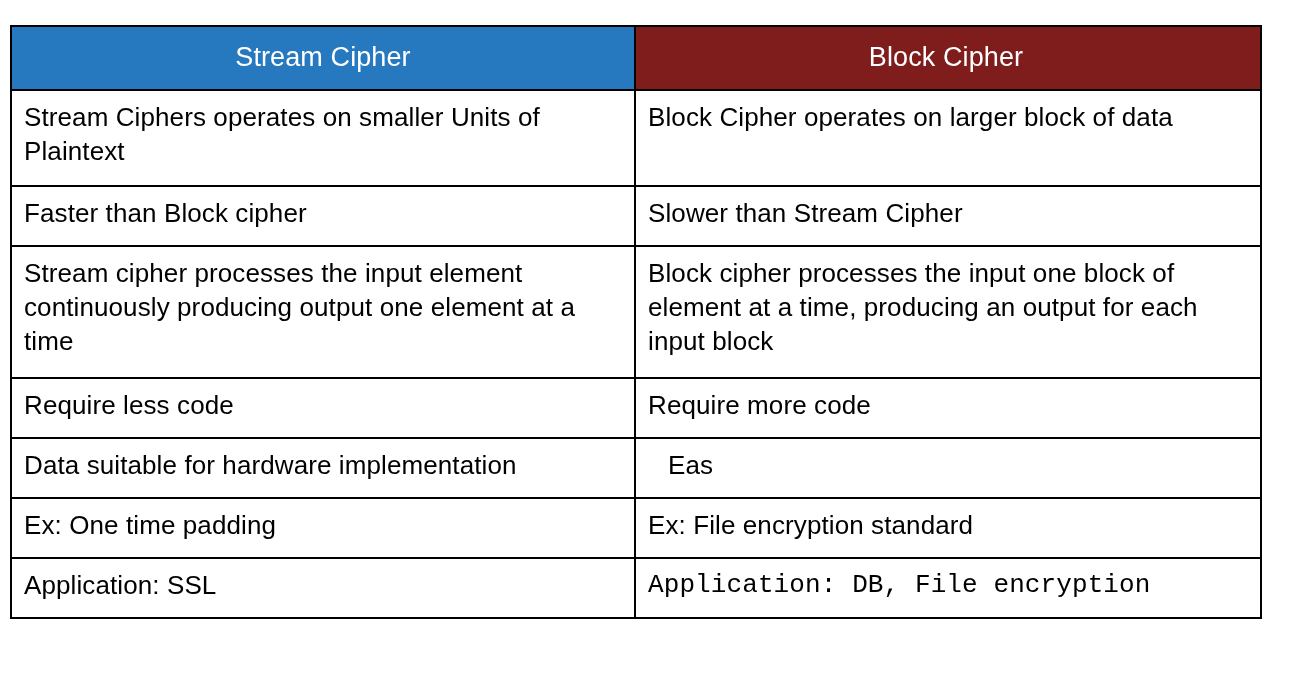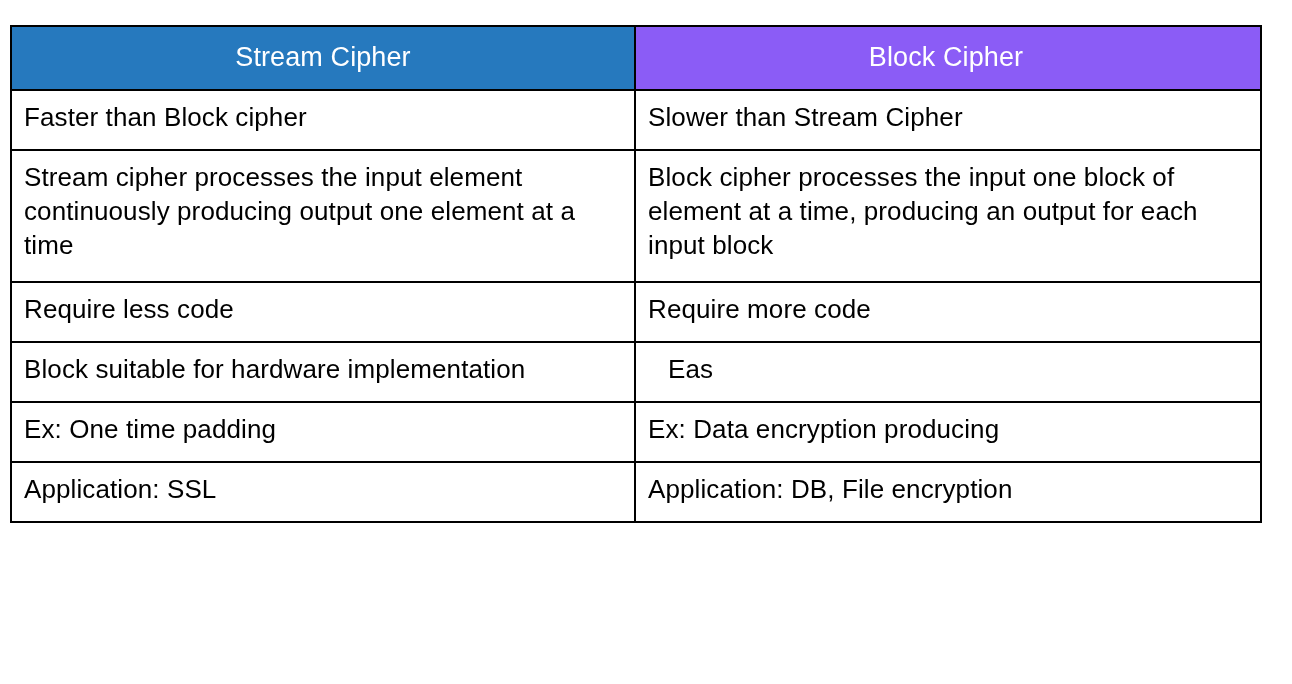--- a/index.html
+++ b/index.html
@@ -82,44 +82,48 @@
 <div class="page">
   <div class="table-wrap">
     <table class="compare">
       <colgroup>
         <col class="col-left">
         <col class="col-right">
       </colgroup>
       <thead>
         <tr>
           <th style="background: rgb(38, 121, 190); color: rgb(255, 255, 255); border-color: rgb(0, 0, 0);">Stream Cipher</th>
-          <th style="background: #8b5cf6; color: rgb(255, 255, 255); border-color: rgb(0, 0, 0); padding-left: 8px;">Block Cipher</th>
+          <th style="background: #7f1d1d; color: rgb(255, 255, 255); border-color: rgb(0, 0, 0); padding-left: 8px;">Block Cipher</th>
         </tr>
       </thead>
       <tbody>
+        <tr data-rowspan="1">
+          <td style="border-color: rgb(0, 0, 0);">Stream Ciphers operates on smaller Units of Plaintext</td>
+          <td style="border-color: rgb(0, 0, 0);">Block Cipher operates on larger block of data</td>
+        </tr>
         <tr data-rowspan="2">
           <td style="border-color: rgb(0, 0, 0);">Faster than Block cipher</td>
           <td style="border-color: rgb(0, 0, 0);">Slower than Stream Cipher</td>
         </tr>
         <tr data-rowspan="3">
           <td style="border-color: rgb(0, 0, 0);">Stream cipher processes the input element continuously producing output one element at a time</td>
           <td style="border-color: rgb(0, 0, 0); margin-top: 47px;">Block cipher processes the input one block of element at a time, producing an output for each input block</td>
         </tr>
         <tr data-rowspan="4">
           <td style="border-color: rgb(0, 0, 0); margin-left: 40px;">Require less code</td>
           <td style="border-color: rgb(0, 0, 0);">Require more code</td>
         </tr>
         <tr data-rowspan="5">
-          <td style="border-color: rgb(0, 0, 0);">Block suitable for hardware implementation</td>
+          <td style="border-color: rgb(0, 0, 0);">Data suitable for hardware implementation</td>
           <td style="border-color: rgb(0, 0, 0); padding-left: 32px;">Eas</td>
         </tr>
         <tr data-rowspan="6">
           <td style="border-color: rgb(0, 0, 0); margin-top: 28px;">Ex: One time padding</td>
-          <td style="border-color: rgb(0, 0, 0);">Ex: Data encryption producing</td>
+          <td style="border-color: rgb(0, 0, 0);">Ex: File encryption standard</td>
         </tr>
         <tr data-rowspan="7">
           <td style="border-color: rgb(0, 0, 0); margin-top: 48px;">Application: SSL</td>
-          <td style="border-color: rgb(0, 0, 0);">Application: DB, File encryption</td>
+          <td style="border-color: rgb(0, 0, 0); font-family: Liberation Mono, monospace;">Application: DB, File encryption</td>
         </tr>
       </tbody>
     </table>
   </div>
 </div>
 
 </body></html>

